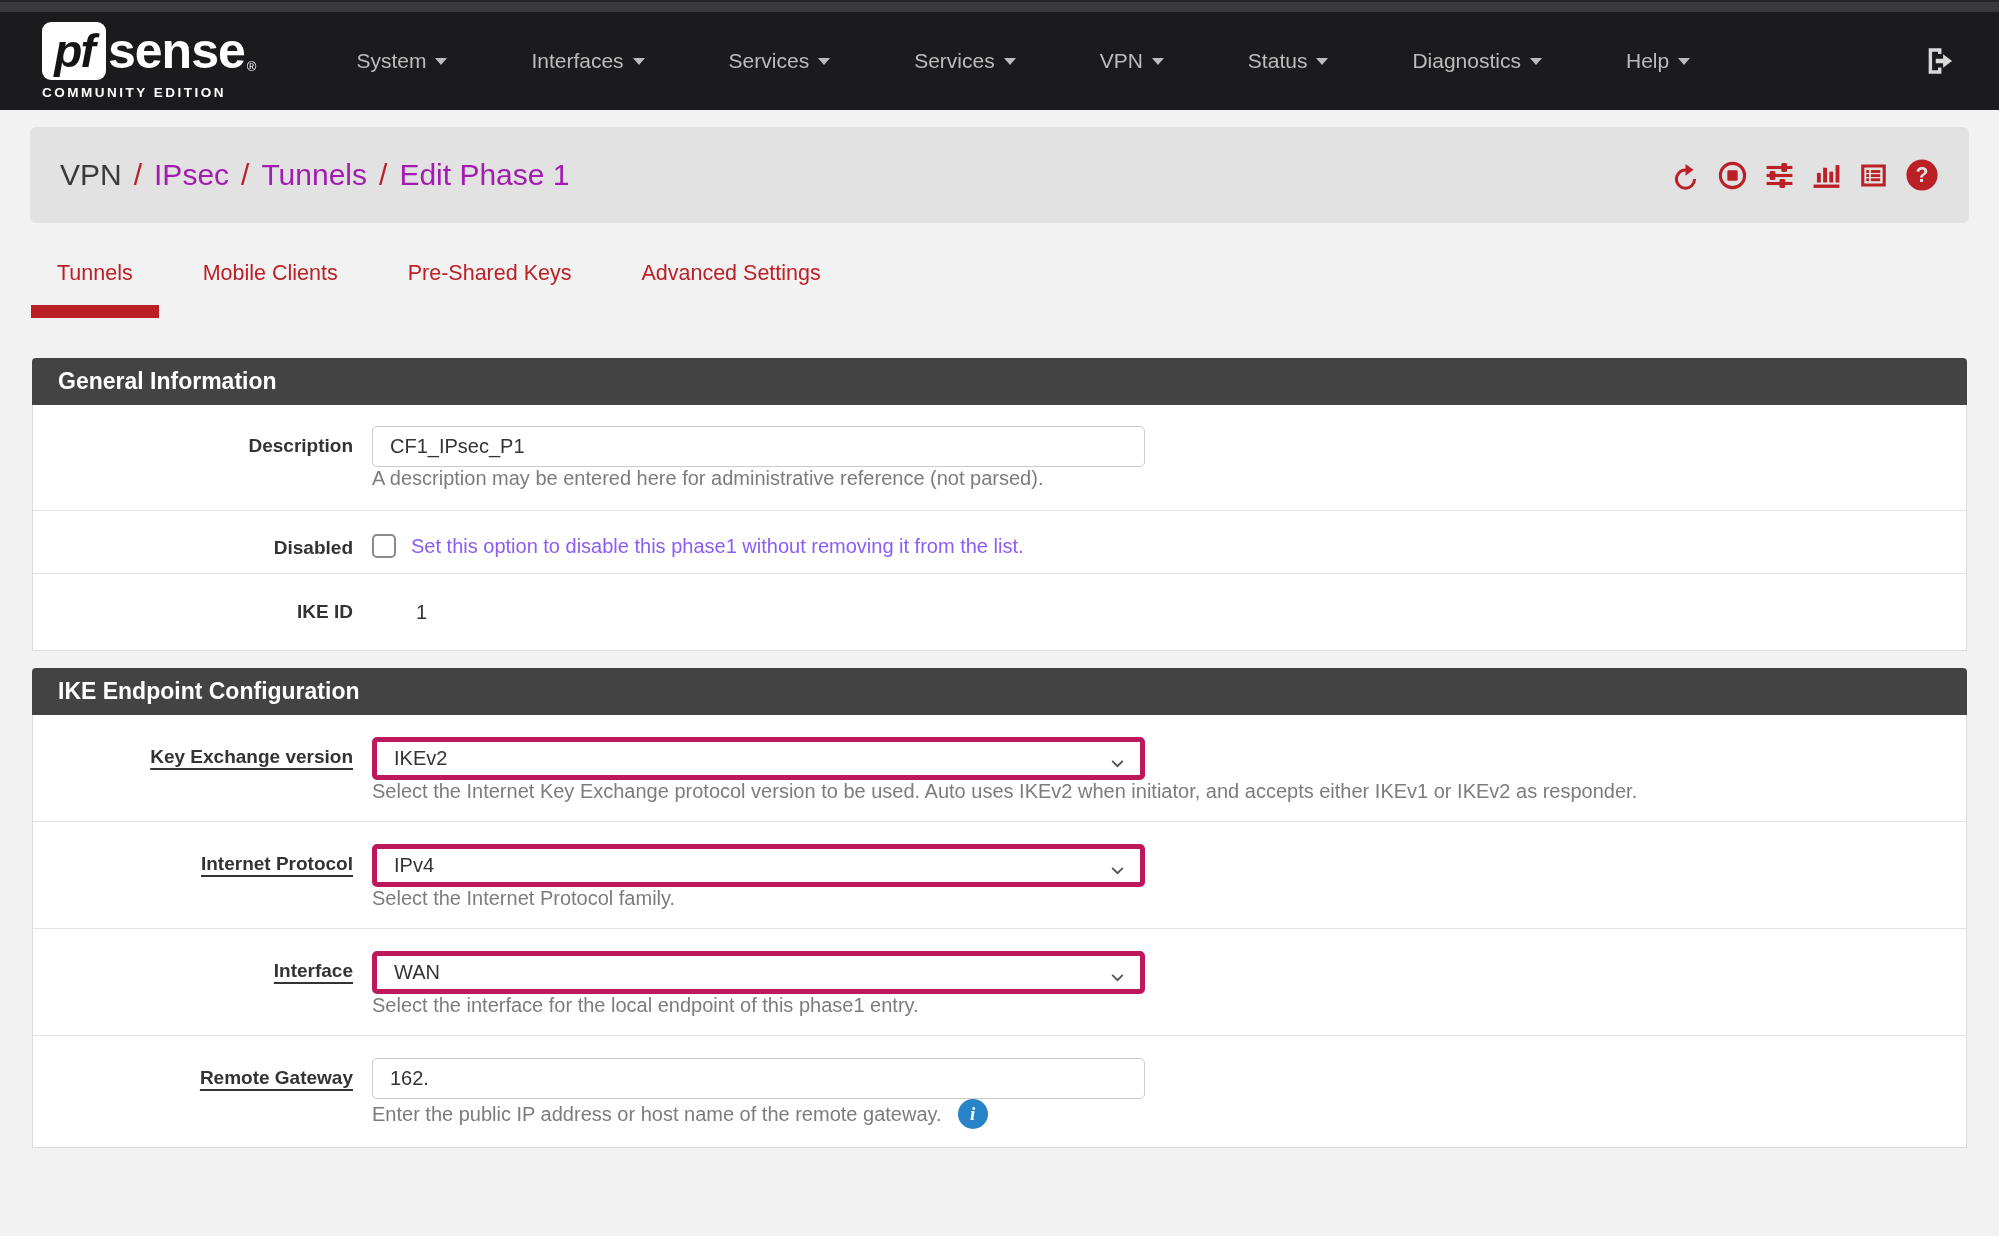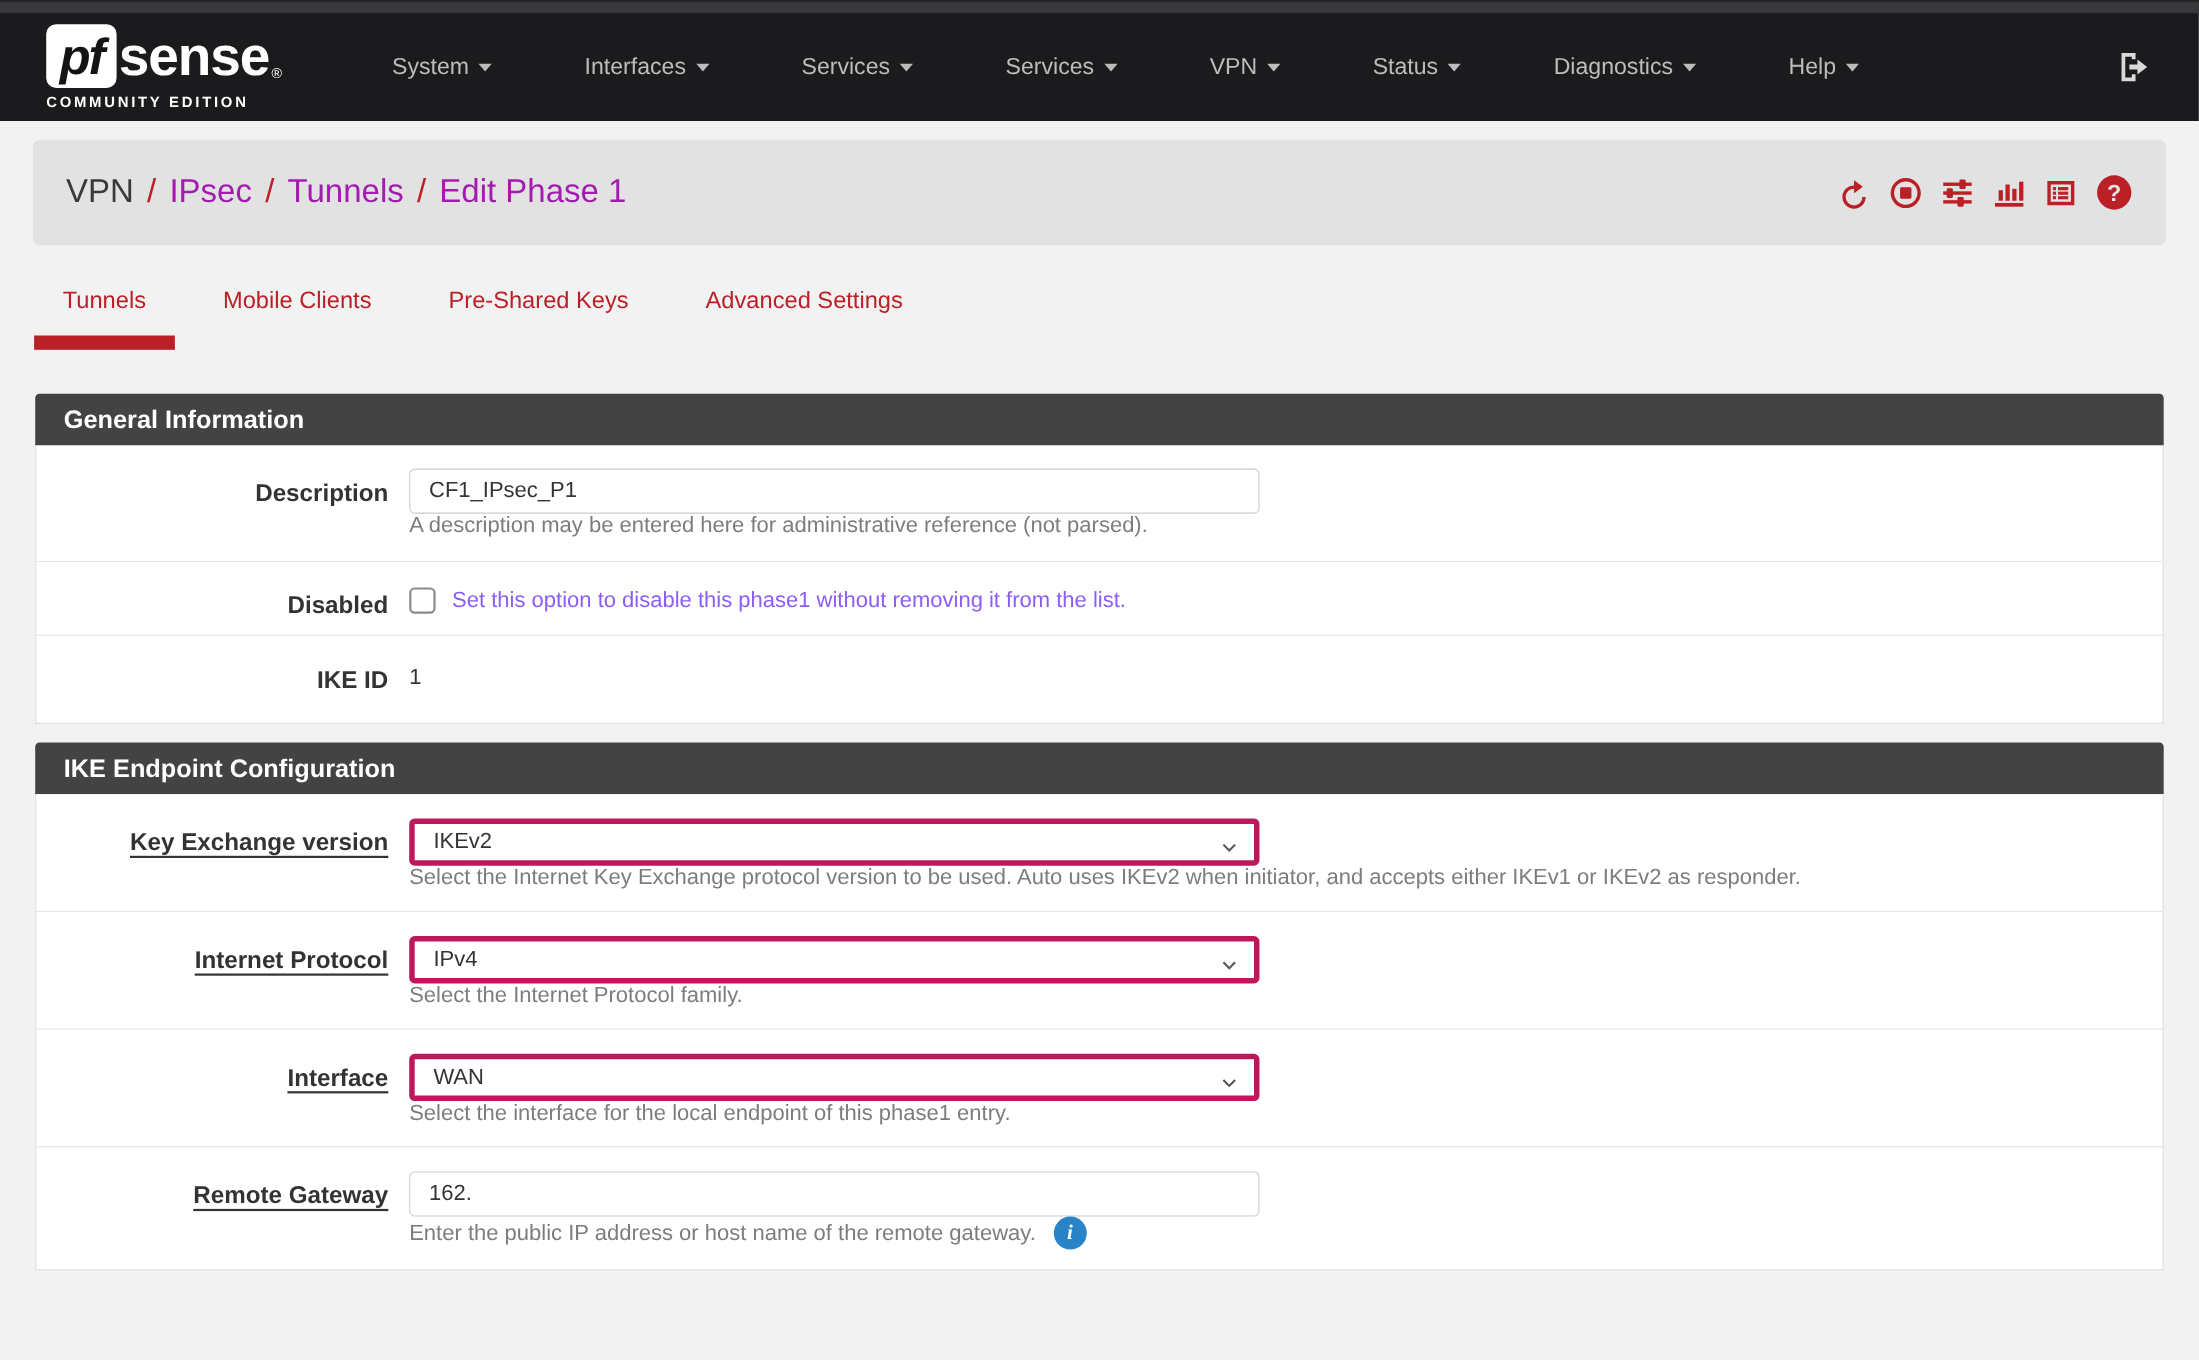--- a/index.html
+++ b/index.html
@@ -49,21 +49,21 @@
   .panel { margin:40px 32px 0 32px; }
   .panel + .panel { margin-top:17px; }
   .panel-header { height:47px; background:#434343; border-radius:4px 4px 0 0;
                   display:flex; align-items:center; padding:0 26px; }
   .panel-header span { color:#ffffff; font-weight:bold; font-size:23px; }
   .panel-body { background:#ffffff; border-left:1px solid #dcdcdc; border-right:1px solid #dcdcdc;
                 border-bottom:1px solid #dcdcdc; }
   .frow { display:flex; padding:21px 0 20px 0; }
   .frow + .frow { border-top:1px solid #e4e4e4; }
   .flabel { width:339px; padding:9px 19px 0 0; text-align:right; font-weight:bold;
-            font-size:22px; color:#333; flex-shrink:0; }
+            font-size:19px; color:#333; flex-shrink:0; }
   .flabel.u { text-decoration:underline; text-decoration-thickness:2px; text-underline-offset:5px; }
   .fcontent { flex:1; padding-right:40px; }
   .text-input { width:773px; height:41px; border:1px solid #cccccc; border-radius:5px;
                 font-size:20px; color:#333; padding:0 17px; outline:none;
                 font-family:"Liberation Sans", sans-serif; background:#fff; }
   .helper { margin-top:0; font-size:20px; color:#7c7c7c; display:flex; align-items:center; }
   .selectbox { width:773px; height:43px; border:5px solid #be185d; border-radius:5px;
                background:#fff; display:flex; align-items:center; padding:0 17px;
                font-size:20px; color:#333; position:relative; cursor:pointer; }
   .selectbox .chev { position:absolute; right:14px; top:13px; width:17px; height:17px; color:#555; }
@@ -72,21 +72,21 @@
               background:#fff; margin-right:15px; flex-shrink:0; cursor:pointer; }
   .check-text { font-size:20px; color:#8b5cf6; }
   .static-val { font-size:20px; color:#333; padding-top:9px; }
   .info-badge { width:30px; height:30px; border-radius:50%; background:#2884c7; color:#fff;
                 display:inline-flex; align-items:center; justify-content:center;
                 font-weight:bold; font-size:19px; margin-left:16px;
                 font-family:"Liberation Serif", serif; font-style:italic; cursor:pointer; }
 
   
   .row-disabled { padding:17px 0 14px 0; }
-  .row-ikeid { padding:18px 0 26px 0; }
+  .row-ikeid { padding:18px 0 26px 0;gap:44px; }
   .frow.sel-row { padding:22px 0 18px 0; }
 </style>
 </head>
 <body>
 
 <div class="navbar">
   <div class="topstrip"></div>
   <div class="nav-row">
     <div class="brand">
       <div class="brand-line">

